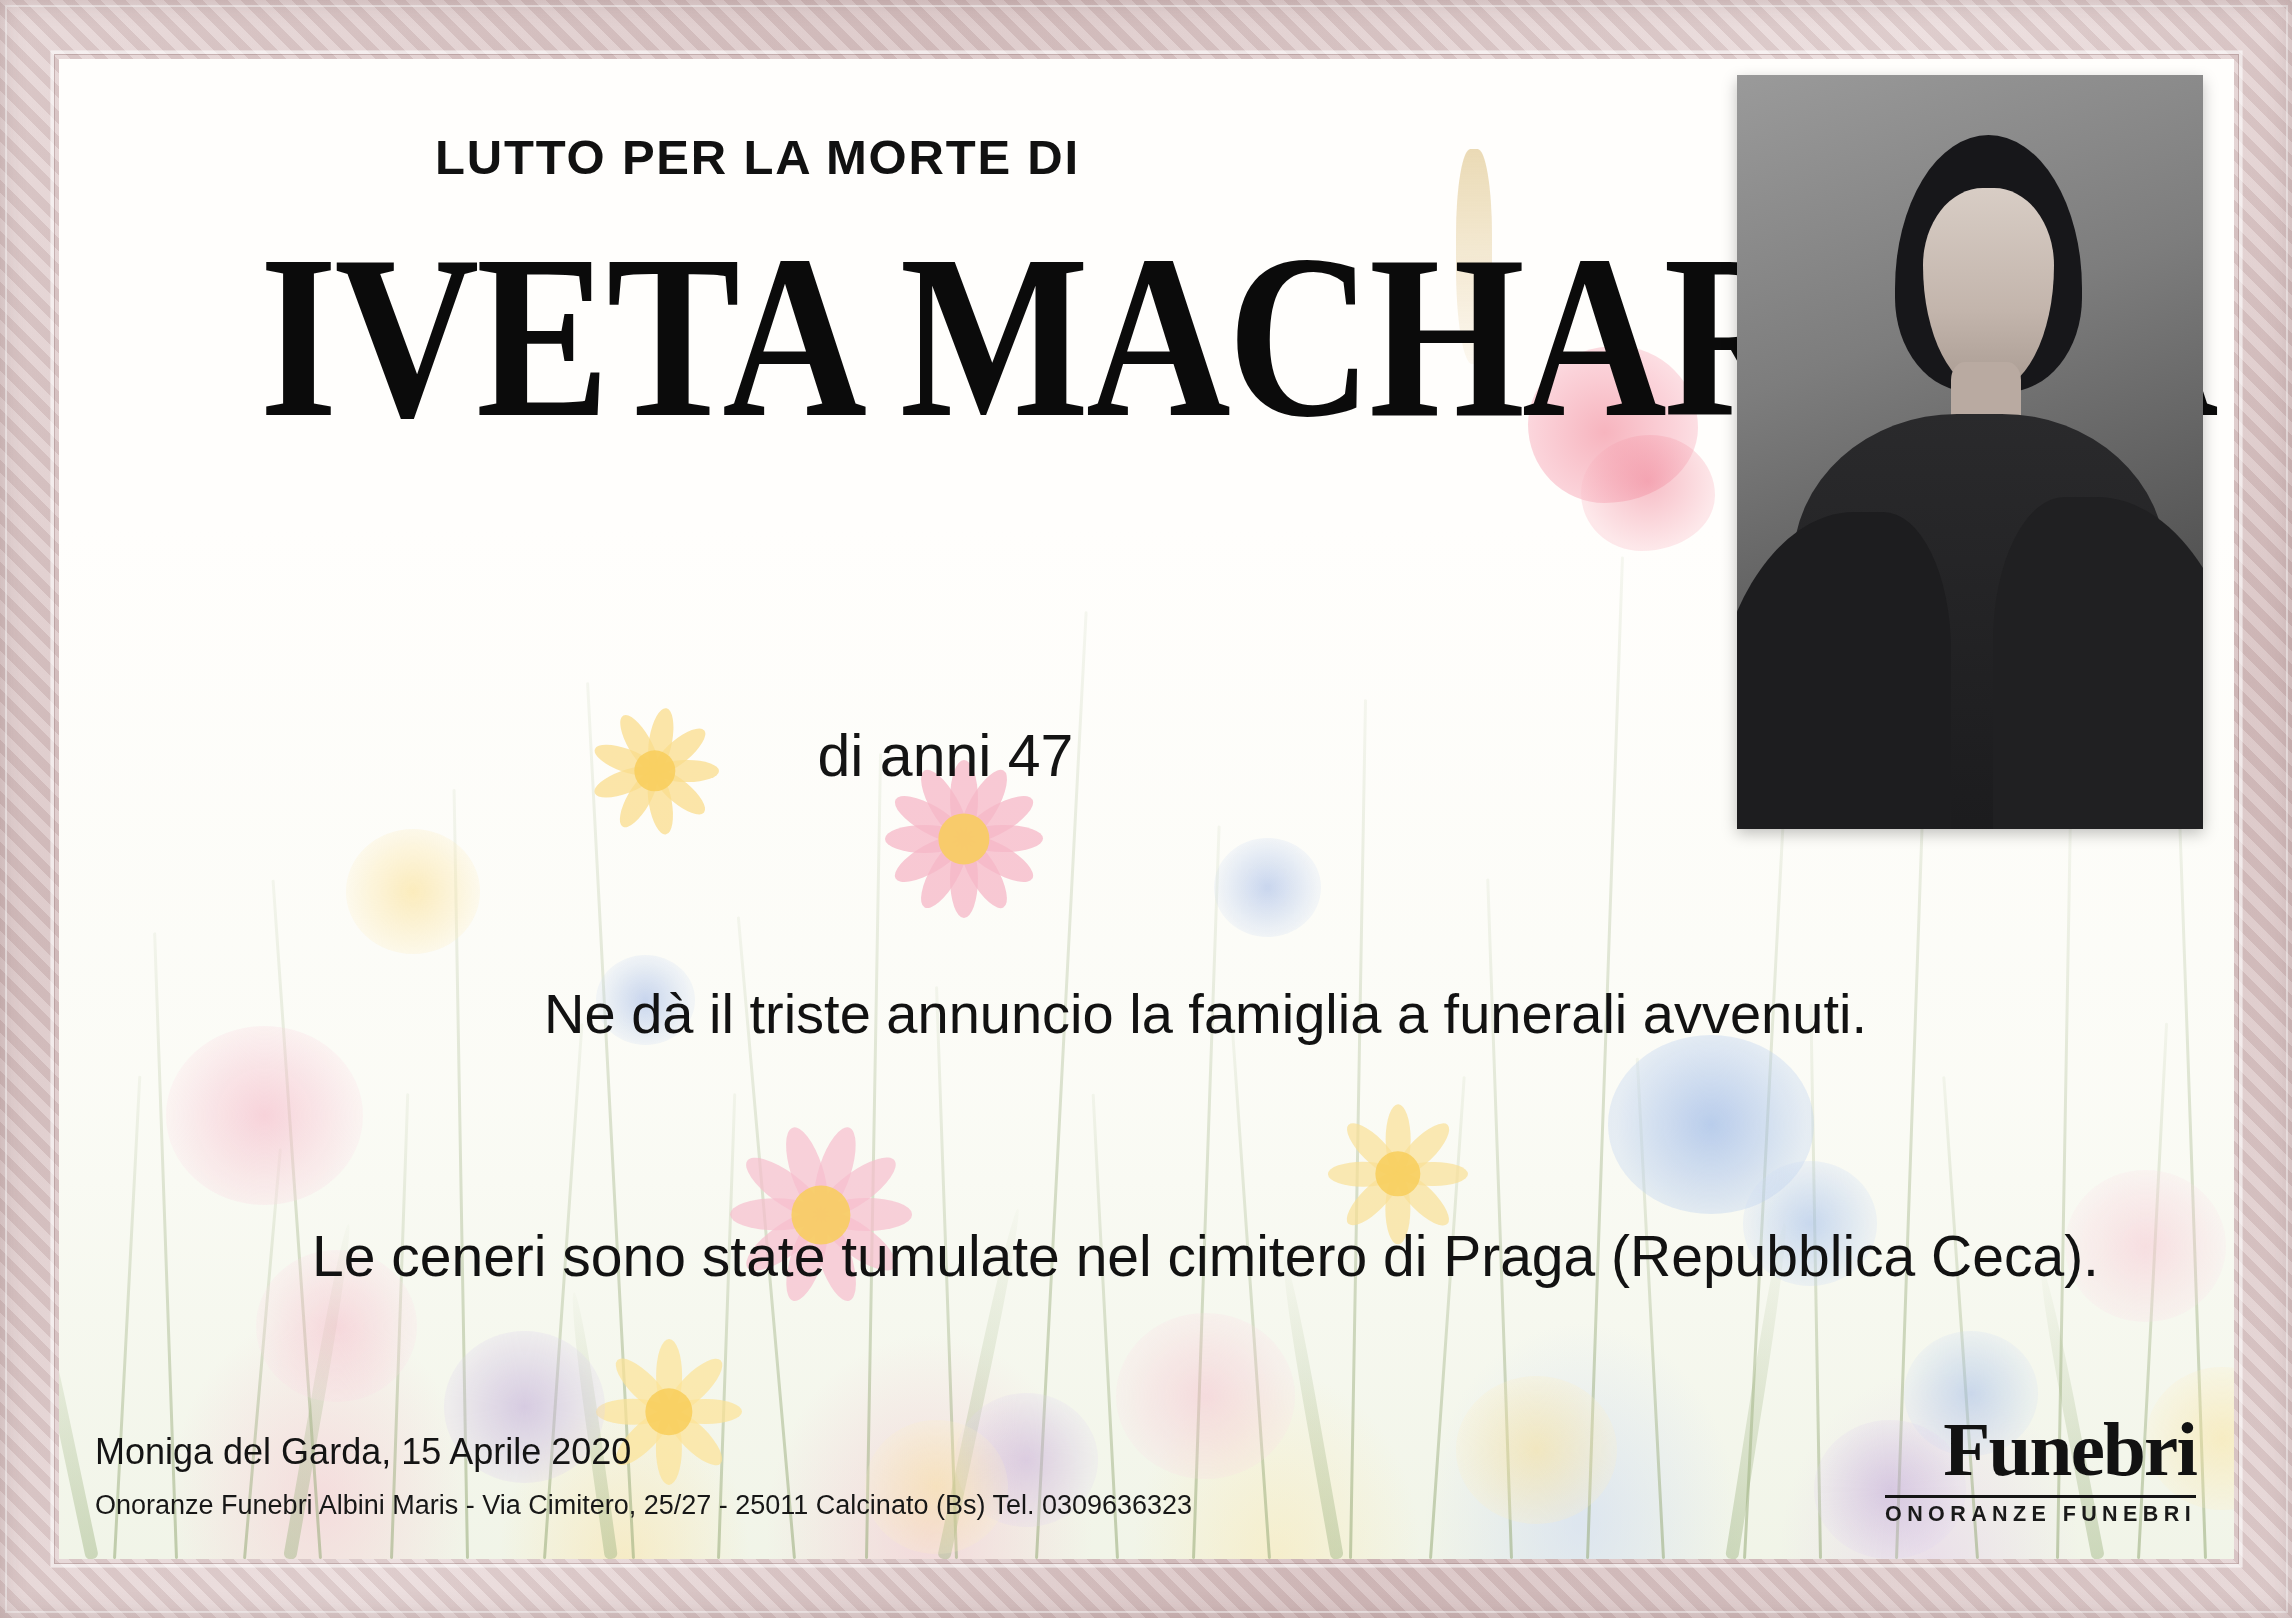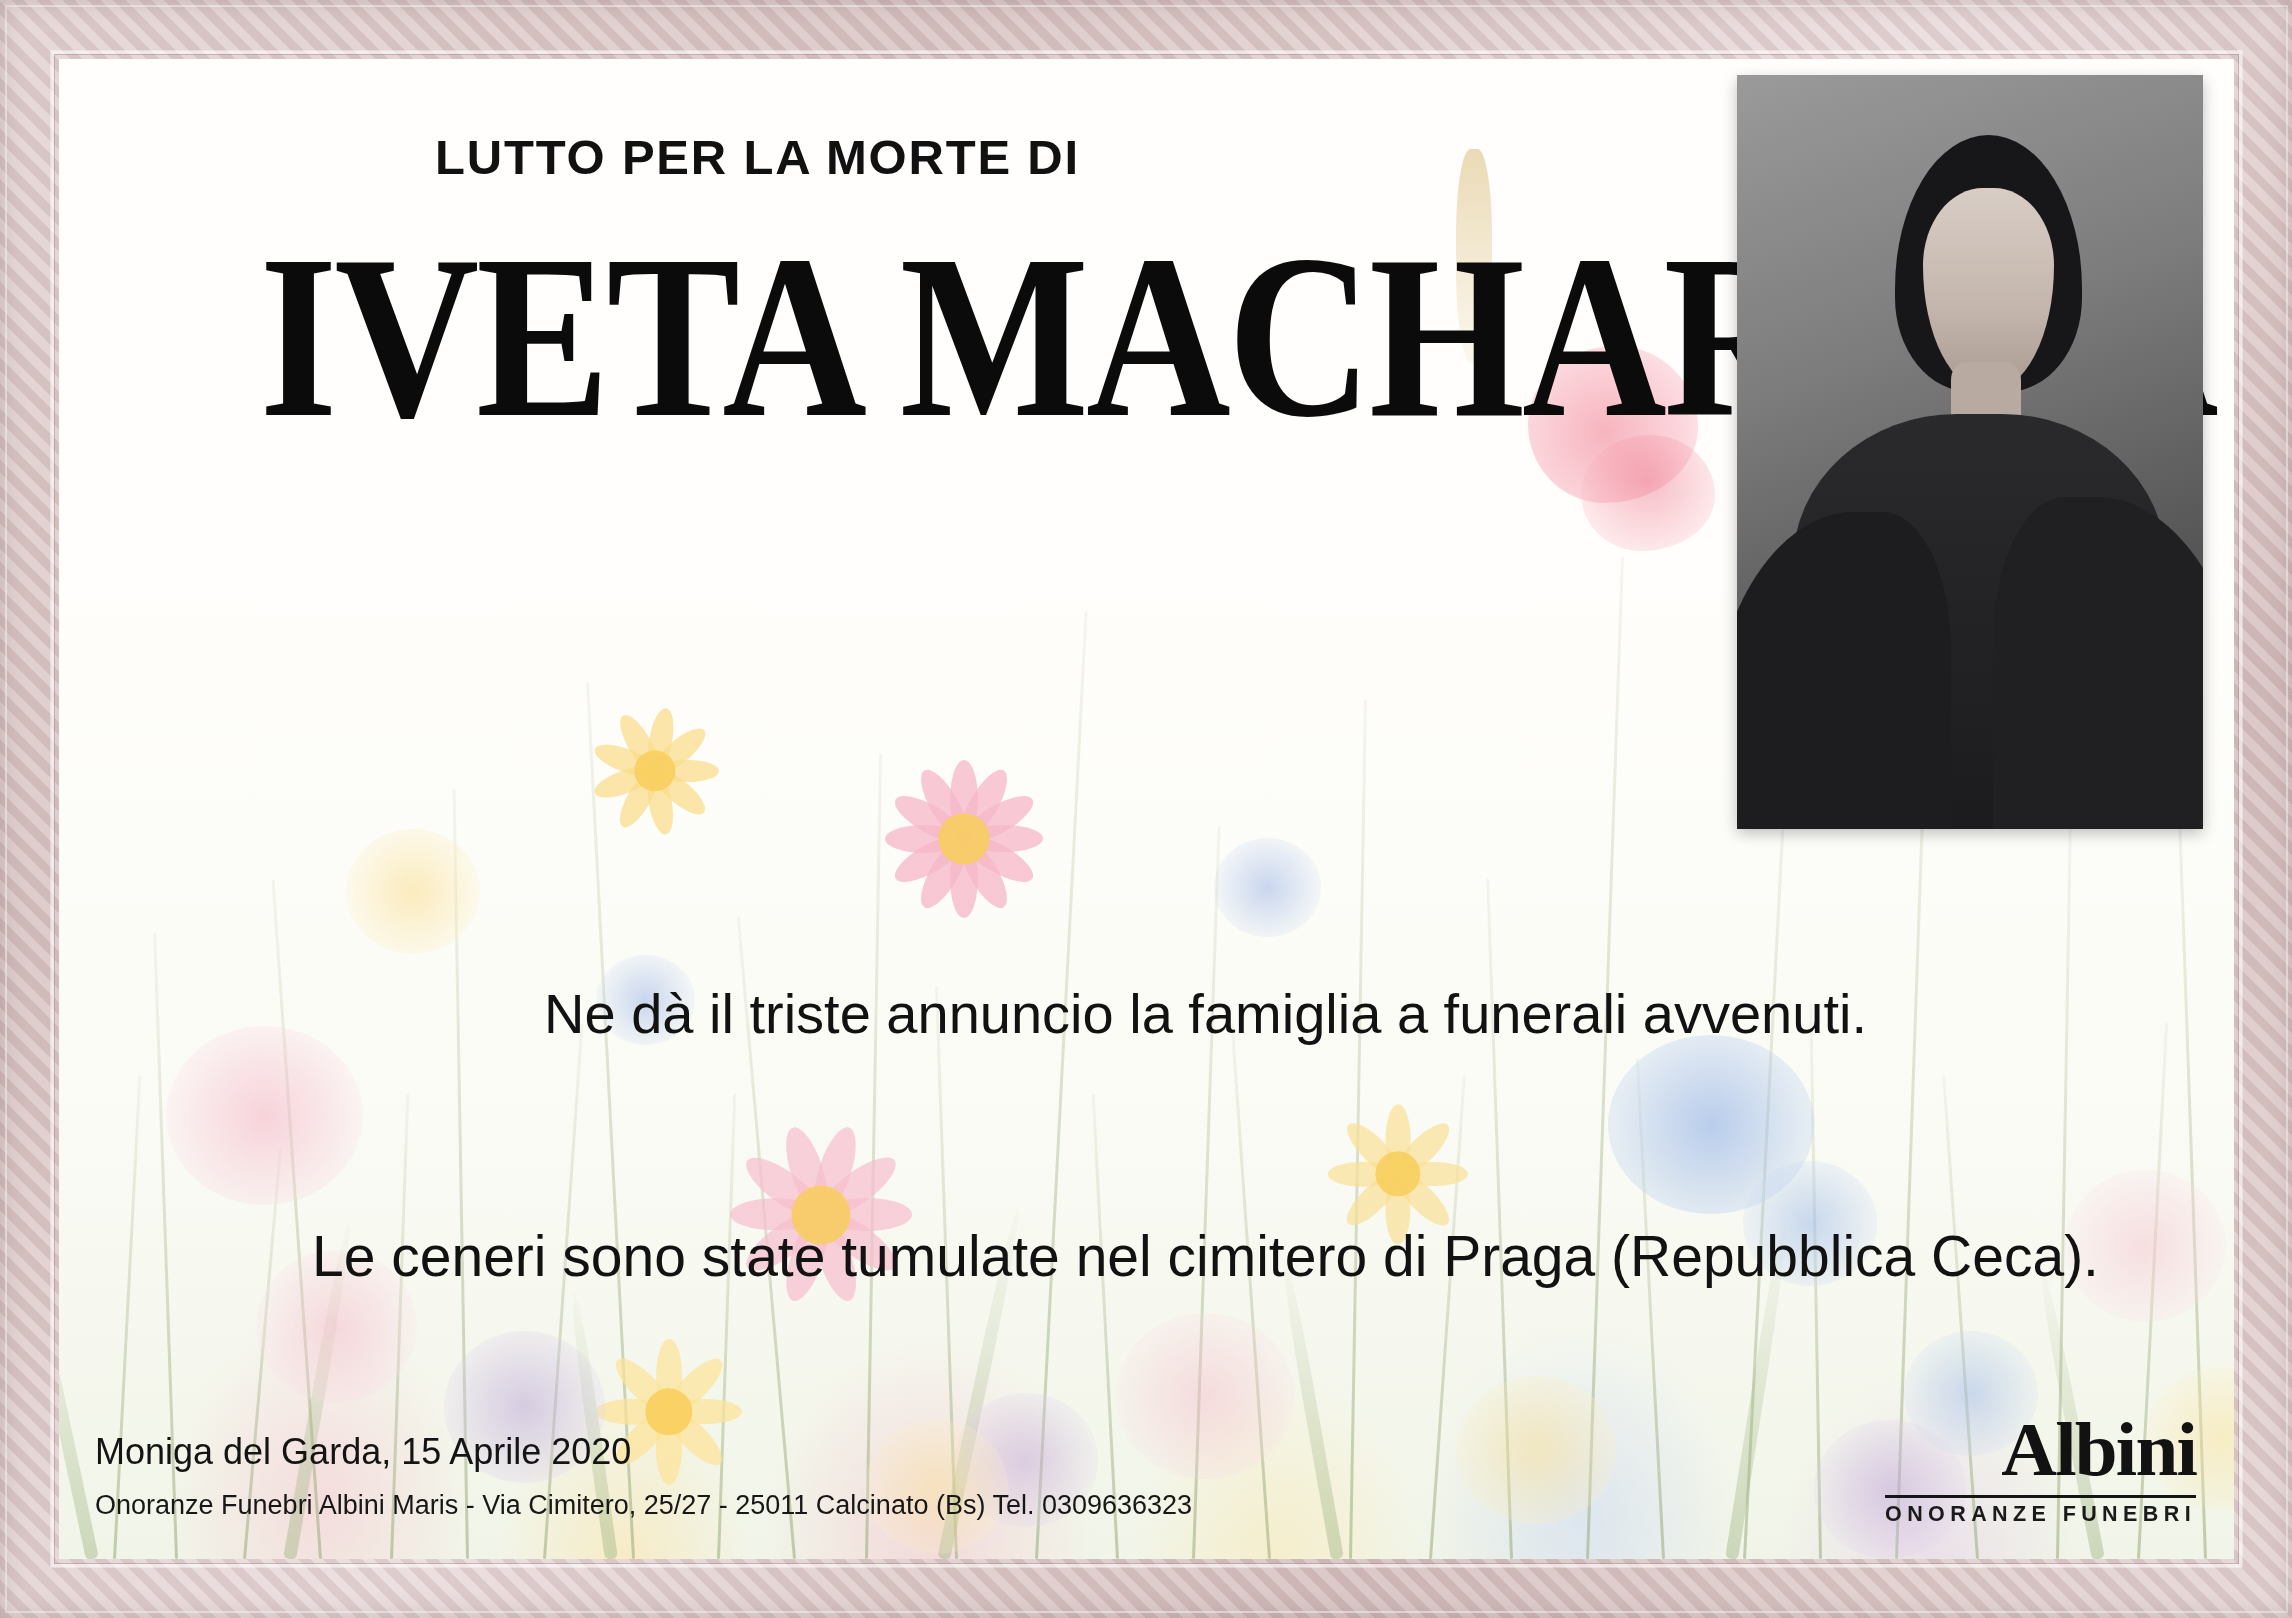--- a/index.html
+++ b/index.html
@@ -442,41 +442,42 @@
 
       <div class="blossom" style="left:1397px; top:90px; width:36px; height:215px; border-radius:40% 40% 45% 45%; background:linear-gradient(to bottom, rgba(228,206,158,0.75), rgba(244,230,200,0.25));"></div>
     </div>
 
     <div class="content">
 
       <div class="lutto">LUTTO PER LA MORTE DI</div>
 
       <div class="deceased-name">IVETA MACHAROVA</div>
 
+      <div class="age">di anni 47</div>
 
       <div class="line-1">Ne dà il triste annuncio la famiglia a funerali avvenuti.</div>
 
       <div class="line-2">Le ceneri sono state tumulate nel cimitero di Praga (Repubblica Ceca).</div>
 
       <div class="photo">
         <div class="bg"></div>
         <div class="hair"></div>
         <div class="face"></div>
         <div class="neck"></div>
         <div class="body"></div>
         <div class="shoulder-l"></div>
         <div class="shoulder-r"></div>
       </div>
 
       <div class="footer-place">Moniga del Garda, 15 Aprile 2020</div>
 
       <div class="footer-agency">Onoranze Funebri Albini Maris - Via Cimitero, 25/27 - 25011 Calcinato (Bs) Tel. 0309636323</div>
 
       <div class="logo">
-        <div class="brand">Albini</div>
+        <div class="brand">Funebri</div>
         <div class="rule"></div>
         <div class="sub">ONORANZE FUNEBRI</div>
       </div>
 
     </div>
   </div>
 </div>
 
 
 </body></html>

